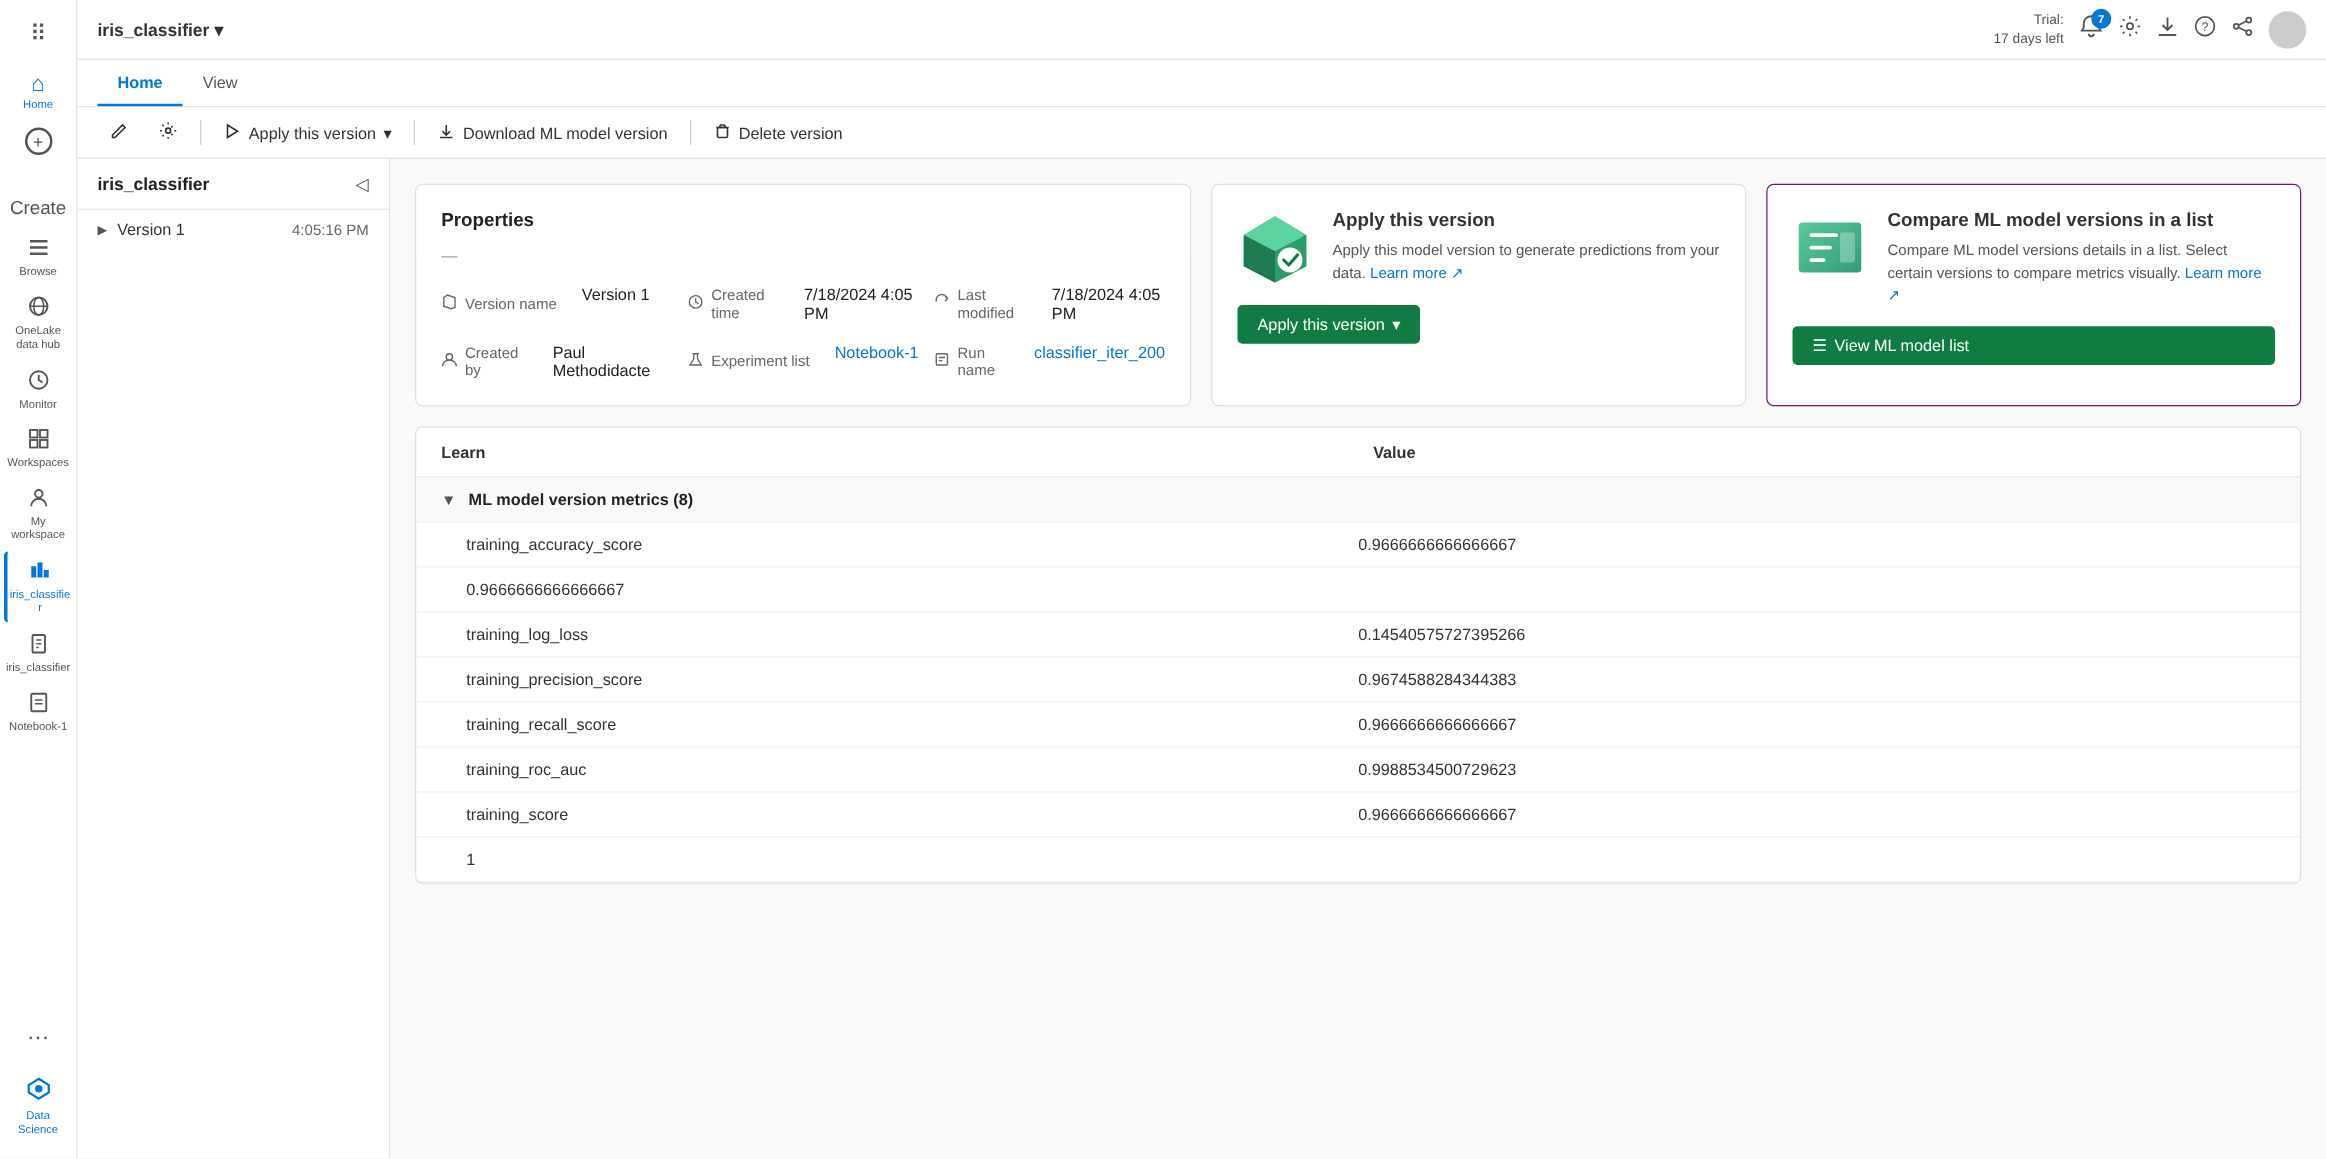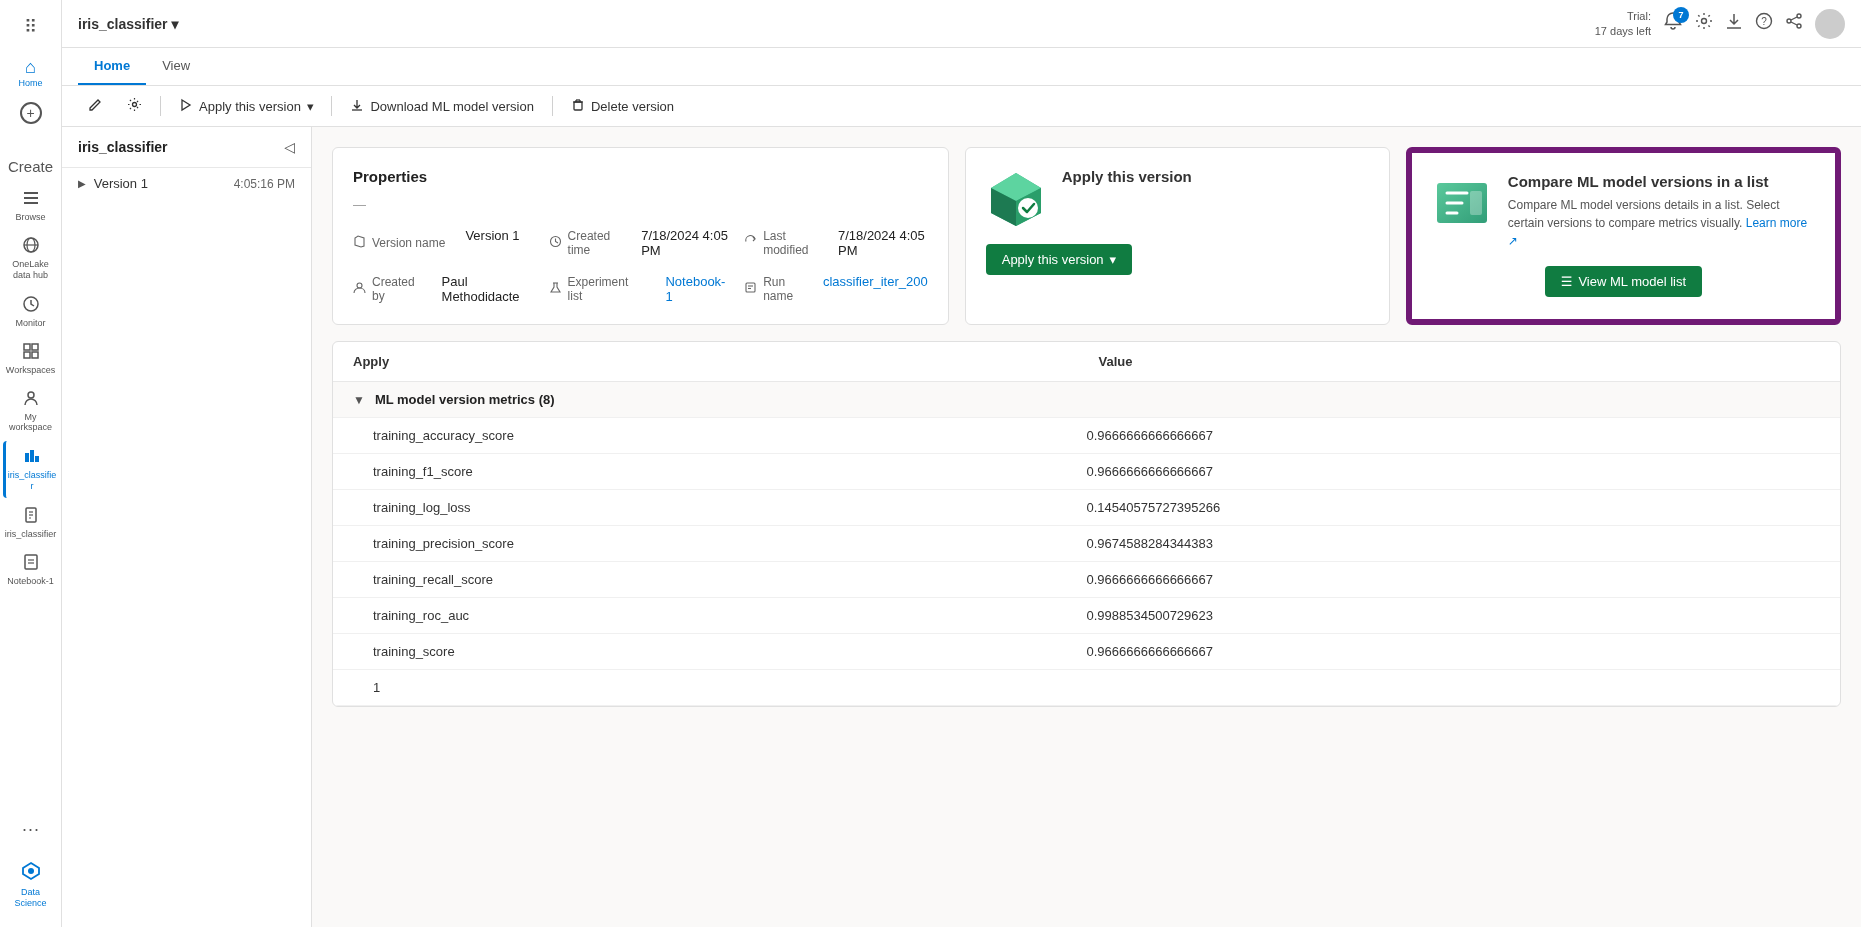--- a/index.html
+++ b/index.html
@@ -65,21 +65,21 @@
     
     .apply-card { flex: 1; background: #fff; border: 1px solid #e0e0e0; border-radius: 6px; padding: 20px; display: flex; flex-direction: column; align-items: flex-start; gap: 10px; }
     .apply-card-inner { display: flex; gap: 16px; align-items: flex-start; }
     .apply-icon { width: 60px; height: 60px; flex-shrink: 0; }
     .apply-card-text h3 { font-size: 15px; font-weight: 600; margin-bottom: 6px; }
     .apply-card-text p { font-size: 12px; color: #555; line-height: 1.5; }
     .apply-card-text .learn-link { color: #0078d4; cursor: pointer; }
     .apply-btn { background: #107c41; color: #fff; border: none; border-radius: 4px; padding: 8px 16px; font-size: 13px; cursor: pointer; display: flex; align-items: center; gap: 6px; margin-top: 6px; }
 
     
-    .compare-card { flex: 1; background: #fff; border: 6px solid #701a75; border-radius: 6px; padding: 20px; display: flex; flex-direction: column; gap: 10px; align-items: center; }
+    .compare-card { flex: 1; background: #fff; border: 1px solid #701a75; border-radius: 6px; padding: 20px; display: flex; flex-direction: column; gap: 10px; }
     .compare-card-inner { display: flex; gap: 16px; align-items: flex-start; }
     .compare-icon { width: 60px; height: 60px; flex-shrink: 0; }
     .compare-card-text h3 { font-size: 15px; font-weight: 600; margin-bottom: 6px; }
     .compare-card-text p { font-size: 12px; color: #555; line-height: 1.5; }
     .compare-card-text .learn-link { color: #0078d4; cursor: pointer; }
     .view-btn { background: #107c41; color: #fff; border: none; border-radius: 4px; padding: 8px 16px; font-size: 13px; cursor: pointer; display: flex; align-items: center; gap: 6px; margin-top: 6px; }
 
     
     .metrics-section { background: #fff; border: 1px solid #e0e0e0; border-radius: 6px; overflow: hidden; }
     .metrics-header { display: flex; padding: 12px 20px; border-bottom: 1px solid #e8e8e8; gap: 24px; }
@@ -431,20 +431,24 @@
                 <polygon points="30,5 55,20 55,45 30,58 5,45 5,20" fill="url(#cubeGrad)" opacity="0.9"></polygon>
                 <polygon points="30,5 55,20 30,33 5,20" fill="#5dd4a0"></polygon>
                 <polygon points="30,33 55,20 55,45 30,58" fill="#2a9e6a"></polygon>
                 <polygon points="30,33 5,20 5,45 30,58" fill="#1d7a52"></polygon>
                 <circle cx="42" cy="40" r="10" fill="#fff"></circle>
                 <polyline points="37,40 41,44 48,36" fill="none" stroke="#107c41" stroke-width="2.5" stroke-linecap="round" stroke-linejoin="round"></polyline>
               </svg>
             </div>
             <div class="apply-card-text">
               <h3>Apply this version</h3>
+              <p>
+                <span>Apply this model version to generate predictions from your data.</span>
+                <span class="learn-link"> <span>Learn more</span> ↗</span>
+              </p>
             </div>
           </div>
           <button class="apply-btn">
             <span>Apply this version</span>
             <span>▾</span>
           </button>
         </div>
 
         <div class="compare-card">
           <div class="compare-card-inner">
@@ -474,34 +478,33 @@
           <button class="view-btn">
             <span>☰</span>
             <span>View ML model list</span>
           </button>
         </div>
 
       </div>
 
       <div class="metrics-section">
         <div class="metrics-header">
-          <span class="col-name">Apply</span>
+          <span class="col-name">Learn</span>
           <span class="col-value">Value</span>
         </div>
         <div class="section-row">
           <span class="section-chevron">▼</span>
           <span class="section-row-label">ML model version metrics (8)</span>
         </div>
 
         <div class="metric-row">
           <span class="metric-name">training_accuracy_score</span>
           <span class="metric-value">0.9666666666666667</span>
         </div>
         <div class="metric-row">
-          <span class="metric-name">training_f1_score</span>
           <span class="metric-value">0.9666666666666667</span>
         </div>
         <div class="metric-row">
           <span class="metric-name">training_log_loss</span>
           <span class="metric-value">0.14540575727395266</span>
         </div>
         <div class="metric-row">
           <span class="metric-name">training_precision_score</span>
           <span class="metric-value">0.9674588284344383</span>
         </div>

